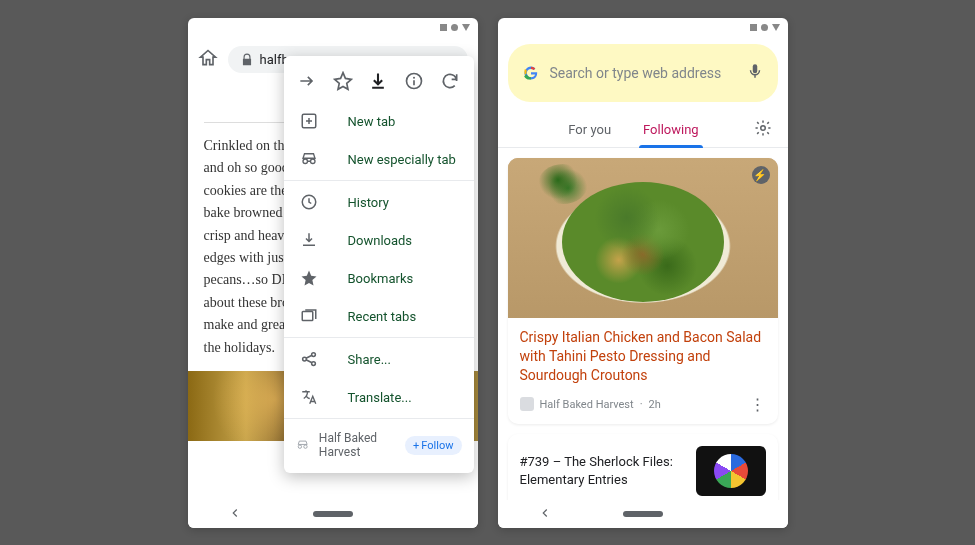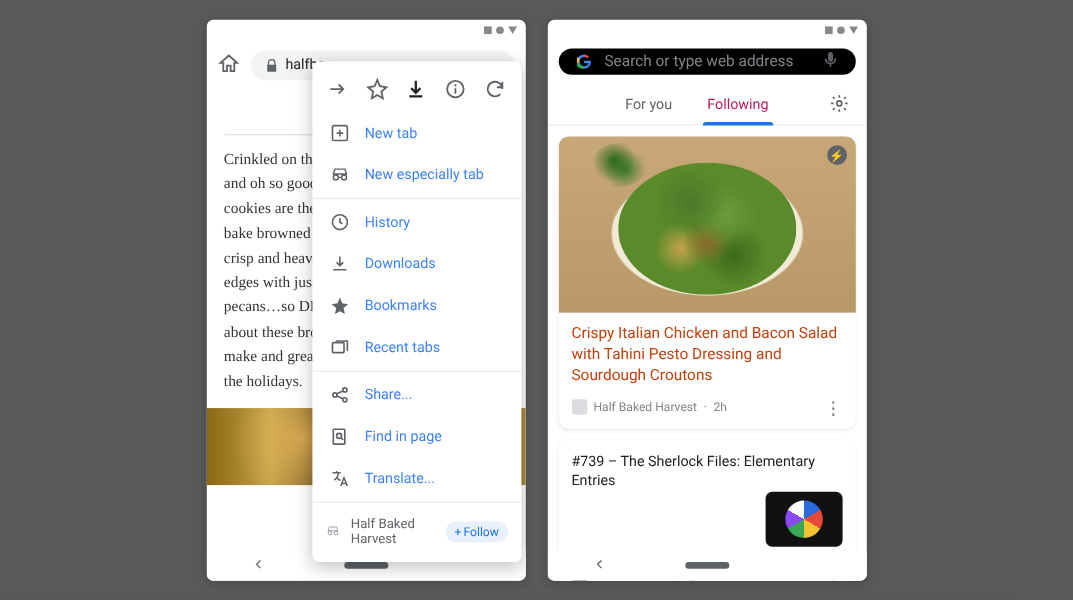--- a/index.html
+++ b/index.html
@@ -24,29 +24,29 @@
   .article-body { font-size: 14px; line-height: 1.6; color: #333; margin-top: 12px; font-family: Georgia, serif; }
   
   .article-img { margin: 12px 0 0; height: 70px; background: linear-gradient(90deg, #8b6914 0%, #c4a24a 20%, #5a3e1a 40%, #d4b872 60%, #6b4a1f 80%, #a88b3d 100%); position: relative; }
   .article-img::before { content:''; position:absolute; inset:0; background: radial-gradient(circle at 30% 40%, rgba(255,200,100,0.6), transparent 30%), radial-gradient(circle at 70% 60%, rgba(180,120,40,0.7), transparent 35%); }
   
   
   .menu { position: absolute; top: 38px; right: 4px; width: 190px; background: #fff; border-radius: 6px; box-shadow: 0 4px 16px rgba(0,0,0,0.25); z-index: 10; padding: 4px 0; }
   .menu-top { display: flex; justify-content: space-around; padding: 10px 6px; }
   .menu-top .mi { width: 22px; height: 22px; display: flex; align-items: center; justify-content: center; }
   .menu-top svg { width: 20px; height: 20px; fill: #5f6368; }
-  .menu-item { display: flex; align-items: center; gap: 14px; padding: 10px 16px; font-size: 13px; color: #3b82f6; }
+  .menu-item { display: flex; align-items: center; gap: 30px; padding: 10px 16px; font-size: 13px; color: #14532d; }
   .menu-item svg { width: 18px; height: 18px; fill: #5f6368; flex-shrink: 0; }
   .menu-divider { height: 1px; background: #e8eaed; margin: 2px 0; }
   .menu-follow { display: flex; align-items: center; gap: 10px; padding: 10px 12px; font-size: 12px; color: #5f6368; }
   .menu-follow svg.site-icon { width: 18px; height: 18px; fill: #9aa0a6; }
   .follow-chip { margin-left: auto; background: #e8f0fe; color: #1a73e8; border-radius: 12px; padding: 3px 8px; font-size: 11px; display: flex; align-items: center; gap: 2px; }
   
   
-  .search-bar { margin: 26px 10px 10px; background: #000000; border-radius: 22px; padding: 1px 14px; display: flex; align-items: center; gap: 10px; }
+  .search-bar { margin: 26px 10px 10px; background: #fef9c3; border-radius: 22px; padding: 18px 14px; display: flex; align-items: center; gap: 10px; }
   .search-bar .g-icon { width: 18px; height: 18px; }
   .search-placeholder { flex: 1; color: #80868b; font-size: 14px; }
   .mic svg { width: 18px; height: 18px; fill: #5f6368; }
   
   .tabs { display: flex; align-items: center; padding: 0 16px; gap: 24px; border-bottom: 1px solid #e8eaed; position: relative; justify-content: center; }
   .tab { padding: 10px 4px; font-size: 13px; color: #5f6368; position: relative; }
   .tab.active { color: #be185d; }
   .tab.active::after { content:''; position:absolute; bottom:-1px; left:0; right:0; height:3px; background:#1a73e8; border-radius:3px 3px 0 0; }
   .tab-gear { margin-left: auto; }
   .tab-gear svg { width: 18px; height: 18px; fill: #5f6368; }
@@ -56,21 +56,21 @@
   .card-img { height: 160px; position: relative; background: #c8a878; }
   .salad { position:absolute; inset:0; background: radial-gradient(ellipse at 50% 55%, #f0ead6 0%, #f0ead6 45%, transparent 46%), linear-gradient(#c8a878, #b89868); }
   .salad::before { content:''; position:absolute; left:20%; right:20%; top:15%; bottom:10%; border-radius:50%; background: radial-gradient(circle at 40% 30%, #4a7a2a, transparent 25%), radial-gradient(circle at 60% 40%, #6a9a3a, transparent 25%), radial-gradient(circle at 50% 60%, #8a6a2a, transparent 20%), radial-gradient(circle at 35% 65%, #c4a24a, transparent 18%), radial-gradient(circle at 65% 70%, #3a6a1a, transparent 22%), #5a8a2a; }
   .basil { position:absolute; top:6px; left:30px; width:50px; height:40px; background: radial-gradient(circle at 40% 40%, #2a6a1a, transparent 50%), radial-gradient(circle at 60% 60%, #3a7a2a, transparent 50%); border-radius:50%; }
   .amp-badge { position:absolute; top:8px; right:8px; width:18px; height:18px; background:#5f6368; border-radius:50%; display:flex; align-items:center; justify-content:center; color:#fff; font-size:11px; }
   .card-title { padding: 10px 12px 6px; font-size: 14px; line-height: 1.35; color: #c2410c; }
   .card-meta { display:flex; align-items:center; gap:6px; padding: 4px 12px 10px; font-size: 11px; color:#80868b; }
   .card-meta .site-ico { width:14px; height:14px; background:#dadce0; border-radius:3px; display:inline-block; }
   .card-more { margin-left:auto; color:#5f6368; font-size:16px; }
   
-  .card-row { display:flex; padding:12px; align-items:flex-end;flex-direction:column; }
+  .card-row { display:flex; padding:12px; align-items:center; }
   .card-row-title { flex:1; font-size:13px; line-height:1.35; color:#202124; }
   .card-row-thumb { width:70px; height:50px; border-radius:6px; background:#111; position:relative; overflow:hidden; }
   .card-row-thumb::before { content:''; position:absolute; left:18px; top:8px; width:34px; height:34px; border-radius:50%; background: conic-gradient(#2a6adf 0 60deg, #e84a3a 60deg 120deg, #f4c430 120deg 180deg, #3aa757 180deg 240deg, #8a4af3 240deg 300deg, #fff 300deg 360deg); }
   
   
   .navbar { position:absolute; bottom:0; left:0; right:0; height:28px; display:flex; align-items:center; justify-content:space-between; padding:0 40px; background:#fff; }
   .nav-back svg { width:14px; height:14px; fill:#5f6368; }
   .nav-home { width:40px; height:6px; background:#5f6368; border-radius:3px; }
   .nav-spacer { width:14px; }
 </style>
@@ -182,28 +182,20 @@
       <svg viewBox="0 0 24 24">
             <circle cx="6" cy="12" r="2.5" fill="none" stroke="#5f6368" stroke-width="2"></circle>
             <circle cx="18" cy="6" r="2.5" fill="none" stroke="#5f6368" stroke-width="2"></circle>
             <circle cx="18" cy="18" r="2.5" fill="none" stroke="#5f6368" stroke-width="2"></circle>
             <path d="M8 11l8-4M8 13l8 4" stroke="#5f6368" stroke-width="2"></path>
           </svg>
       <span>Share...</span>
     </div>
     <div class="menu-item">
       <svg viewBox="0 0 24 24">
-            <rect x="4" y="3" width="14" height="18" rx="1" fill="none" stroke="#5f6368" stroke-width="2"></rect>
-            <circle cx="11" cy="11" r="3" fill="none" stroke="#5f6368" stroke-width="2"></circle>
-            <path d="M13 13l3 3" stroke="#5f6368" stroke-width="2"></path>
-          </svg>
-      <span>Find in page</span>
-    </div>
-    <div class="menu-item">
-      <svg viewBox="0 0 24 24">
             <path d="M3 5h10M8 3v2m-3 9c3-2 5-5 5-9m-2 5c1 2 3 4 5 4M13 21l4-10 4 10m-7-3h6" fill="none" stroke="#5f6368" stroke-width="1.8"></path>
           </svg>
       <span>Translate...</span>
     </div>
     <div class="menu-divider"></div>
     <div class="menu-follow">
       <svg class="site-icon" viewBox="0 0 24 24">
             <path d="M4 11h16l-2-6H6zM7 18a3 3 0 100-6 3 3 0 000 6zm10 0a3 3 0 100-6 3 3 0 000 6z" fill="none" stroke="#9aa0a6" stroke-width="1.6"></path>
           </svg>
       <span>Half Baked Harvest</span>

